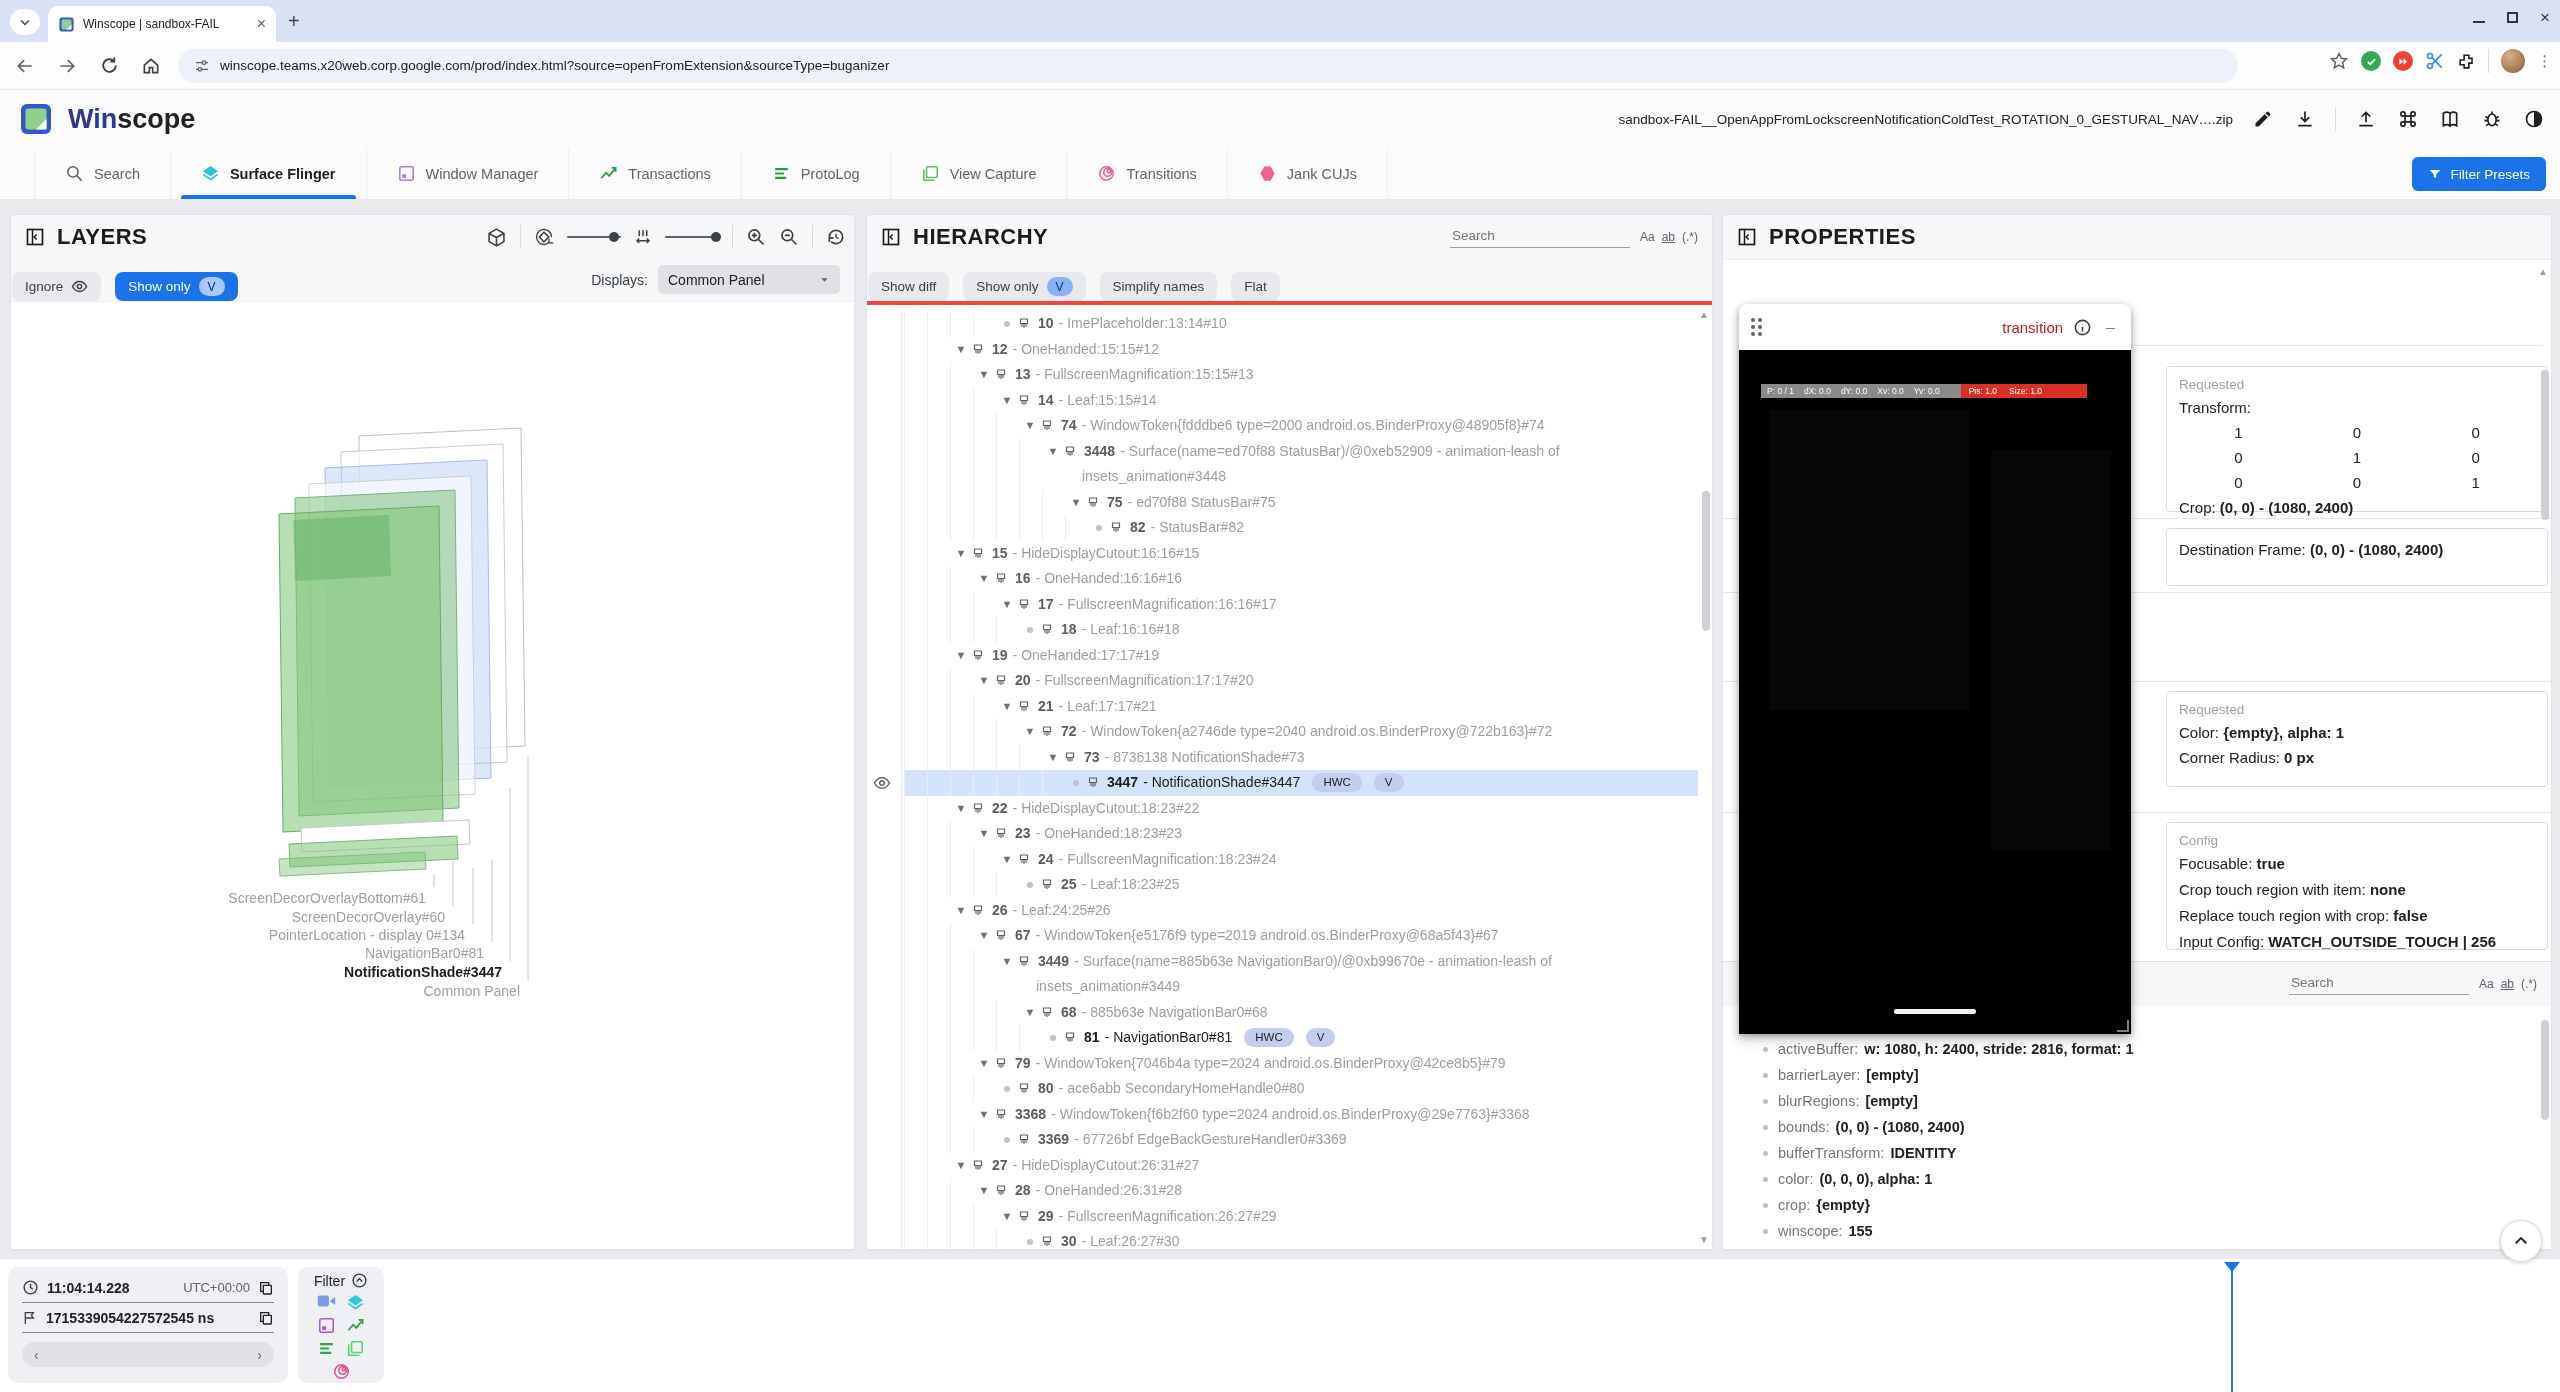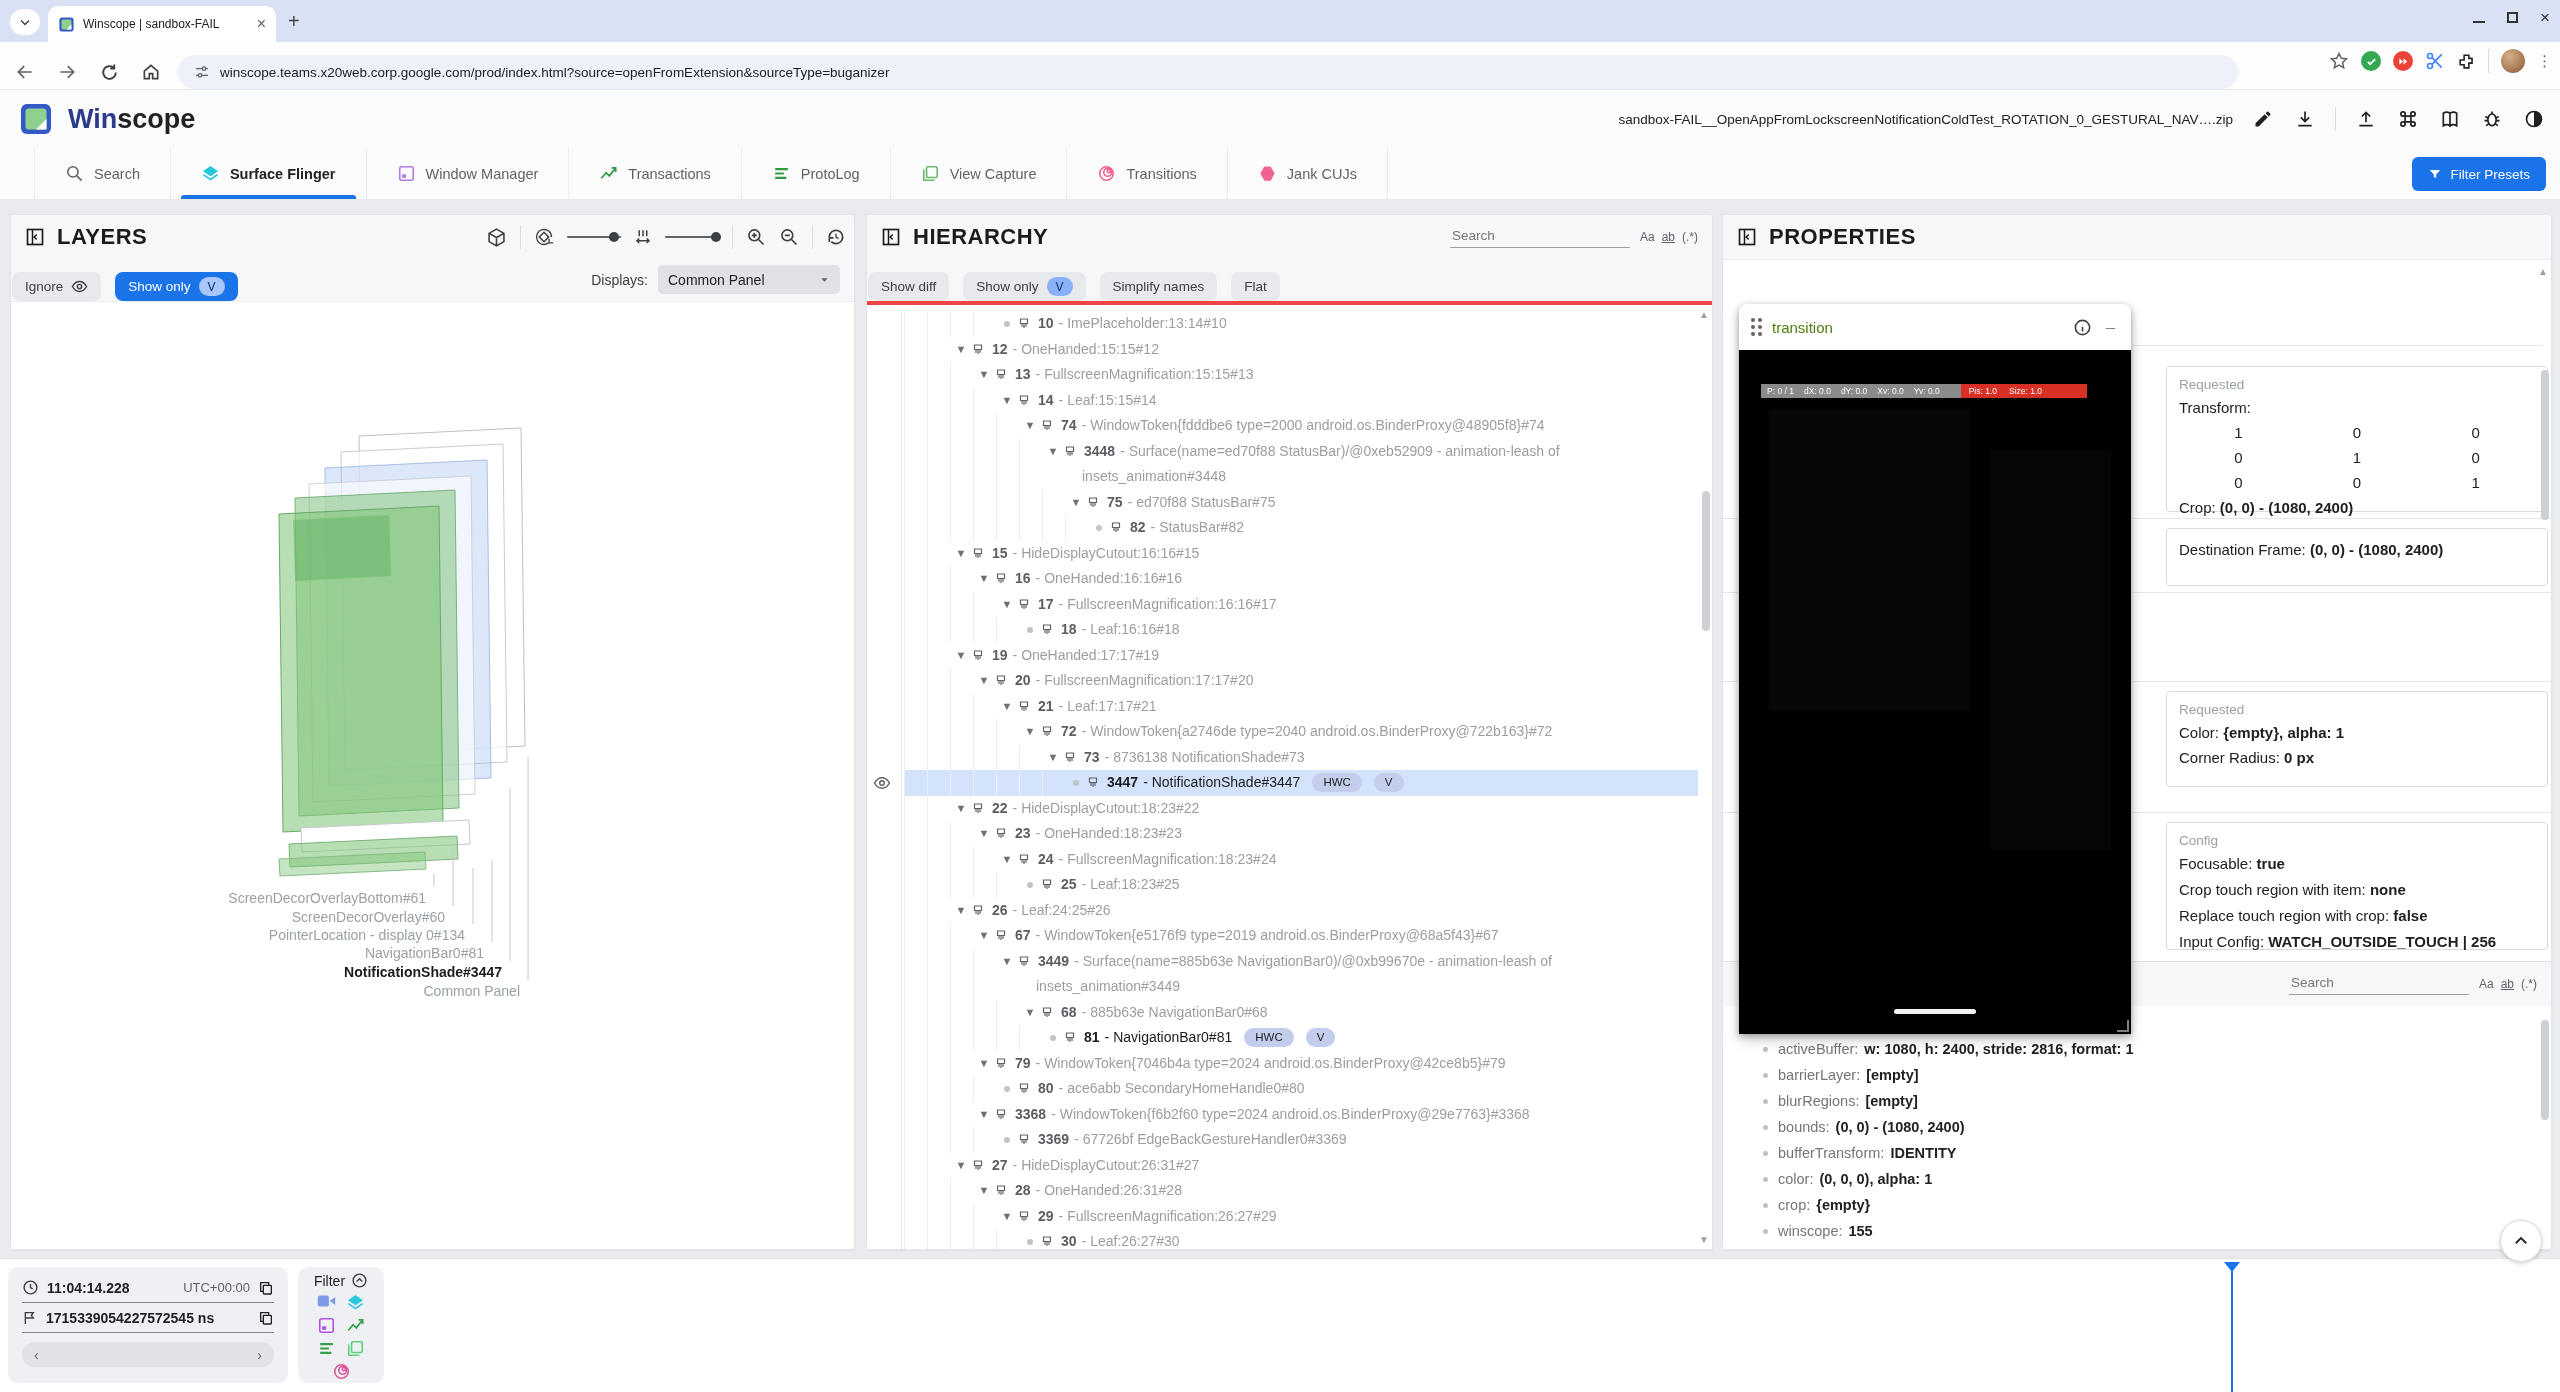--- a/index.html
+++ b/index.html
@@ -10,21 +10,21 @@
 #tabstrip{position:absolute;left:0;top:0;width:2560px;height:42px;background:#d9e2f4}
 .tsearch{position:absolute;left:10px;top:9px;width:30px;height:26px;background:#fff;border-radius:13px;display:flex;align-items:center;justify-content:center;color:#444}
 #browser-tab{position:absolute;left:48px;top:6px;width:228px;height:36px;background:#fff;border-radius:10px 10px 0 0;display:flex;align-items:center;padding:0 10px;gap:8px}
 #browser-tab .ttl{font-size:12px;white-space:nowrap;overflow:hidden;text-overflow:ellipsis;flex:1}
 .tclose{font-size:16px;color:#5f6368;line-height:1}
 #newtab{position:absolute;left:288px;top:10px;font-size:20px;color:#444}
 #winctl{position:absolute;right:10px;top:12px;display:flex;gap:22px;align-items:center}
 .wmin{width:12px;height:1px;border-bottom:2px solid #333;margin-top:8px}
 .wmax{width:11px;height:11px;border:2px solid #333}
 .wclose{font-size:17px;color:#333;line-height:11px}
-#toolbar{position:absolute;left:0;top:42px;width:2560px;height:48px;background:#fdfdfe;border-bottom:1px solid #e3e6ea;display:flex;align-items:flex-end}
+#toolbar{position:absolute;left:0;top:42px;width:2560px;height:48px;background:#fdfdfe;border-bottom:1px solid #e3e6ea;display:flex;align-items:center}
 .navic{width:34px;height:34px;display:flex;align-items:center;justify-content:center;color:#5f6368;margin-left:8px}
 #omnibox{height:34px;width:2060px;margin-left:10px;background:#edf1fa;border-radius:17px;display:flex;align-items:center;padding:0 16px;gap:10px}
 #omnibox .url{font-size:13.5px;color:#202124;white-space:nowrap}
 #tb-right{position:absolute;right:8px;top:48px;display:flex;align-items:center;gap:12px}
 .extc{width:20px;height:20px;border-radius:50%;display:flex;align-items:center;justify-content:center}
 #avatar{width:24px;height:24px;border-radius:50%;background:radial-gradient(circle at 35% 30%,#d8b089,#8a5a38)}
 .kebab{color:#5f6368;font-size:15px;letter-spacing:0}
 
 #appbar{position:absolute;left:0;top:90px;width:2560px;height:58px;background:#fbfbfc;display:flex;align-items:center}
 #app-title{font-size:27px;font-weight:700;margin-left:14px}
@@ -94,21 +94,21 @@
 #c-content{position:absolute;left:0;right:0;top:746px;bottom:0;background:#fff;overflow:hidden;font-size:14.5px}
 #c-root{margin:14px 0 0 18px;color:#1b1c1e}
 #c-root .car{color:#6d7175;font-size:11px;margin-right:8px}
 .citem{display:flex;align-items:flex-start;margin-left:40px;line-height:26px}
 .citem .bd{width:5px;height:5px;border-radius:50%;background:#bdc1c6;margin:11px 10px 0 0;flex:0 0 5px}
 .citem .ck{color:#757575;margin-right:6px;white-space:nowrap}
 .citem .cv{font-weight:700;color:#212121}
 
 #twin{position:absolute;left:16px;top:44px;width:392px;z-index:5;box-shadow:0 2px 6px rgba(0,0,0,.3),0 6px 14px rgba(0,0,0,.18);border-radius:8px 8px 0 0;background:#fff}
 #twin-bar{height:46px;display:flex;align-items:center;padding:0 12px;gap:10px}
-#twin-title{flex:1;text-align:left;font-size:15px;color:#4d7c0f}
+#twin-title{flex:1;text-align:right;font-size:15px;color:#b91c1c}
 .dots{display:grid;grid-template-columns:4px 4px;gap:3px}
 .dots i{width:4px;height:4px;border-radius:50%;background:#5f6368}
 #twin-body{position:relative;height:684px;background:#000;overflow:hidden}
 #dbgbar{position:absolute;left:22px;top:34px;right:44px;height:14px;display:flex;font-size:8.5px;color:#fff;align-items:center}
 #dbg-gray{background:#8a8a8a;display:flex;gap:10px;padding:0 6px;height:100%;align-items:center;flex:1.7}
 #dbg-red{background:#d93025;display:flex;gap:12px;padding:0 8px;height:100%;align-items:center;flex:1}
 #homebar{position:absolute;left:50%;bottom:20px;transform:translateX(-50%);width:82px;height:5px;border-radius:3px;background:#f2f2f2}
 #rsz{position:absolute;right:2px;bottom:2px;width:12px;height:12px;border-right:2px solid #9aa0a6;border-bottom:2px solid #9aa0a6;opacity:.8}
 #upbtn{position:absolute;left:2500px;top:1220px;width:42px;height:42px;border-radius:50%;background:#fff;border:1px solid #dadce0;box-shadow:0 1px 4px rgba(0,0,0,.2);display:flex;align-items:center;justify-content:center;z-index:8}
 

